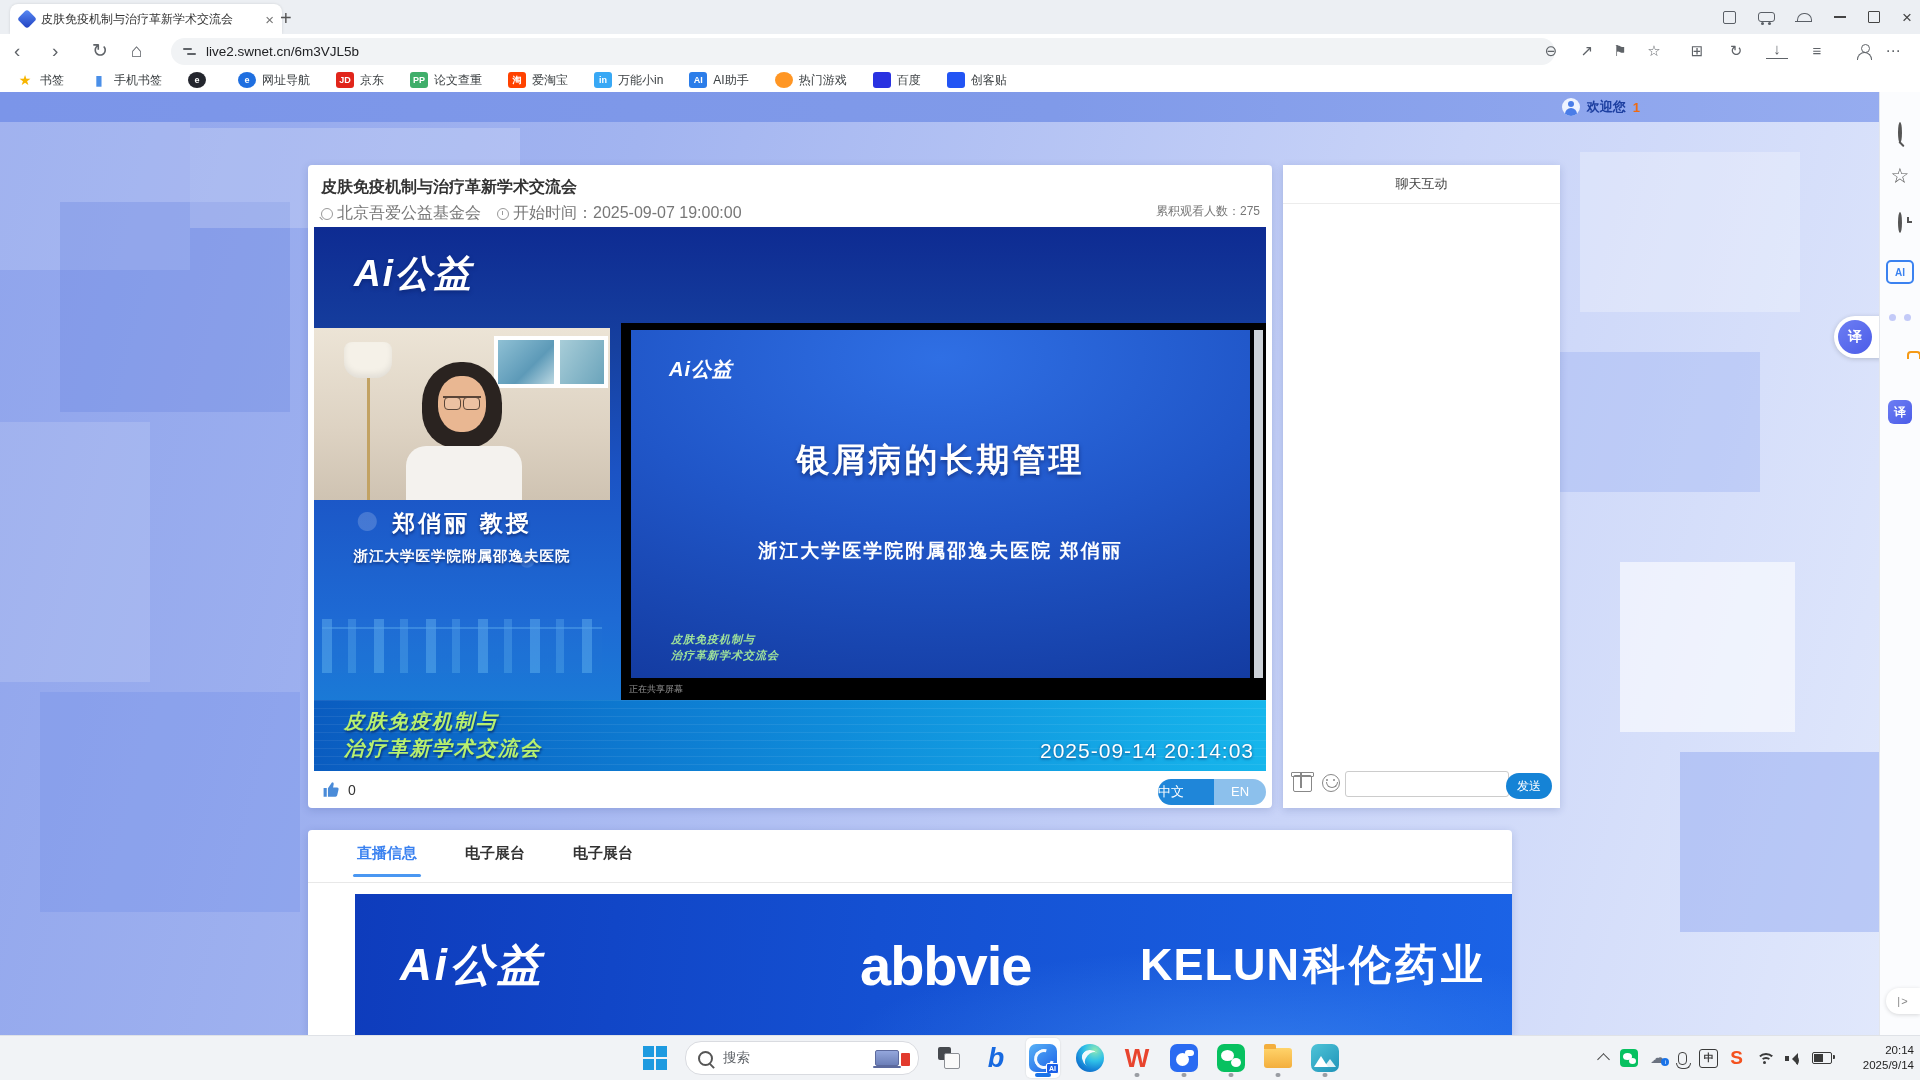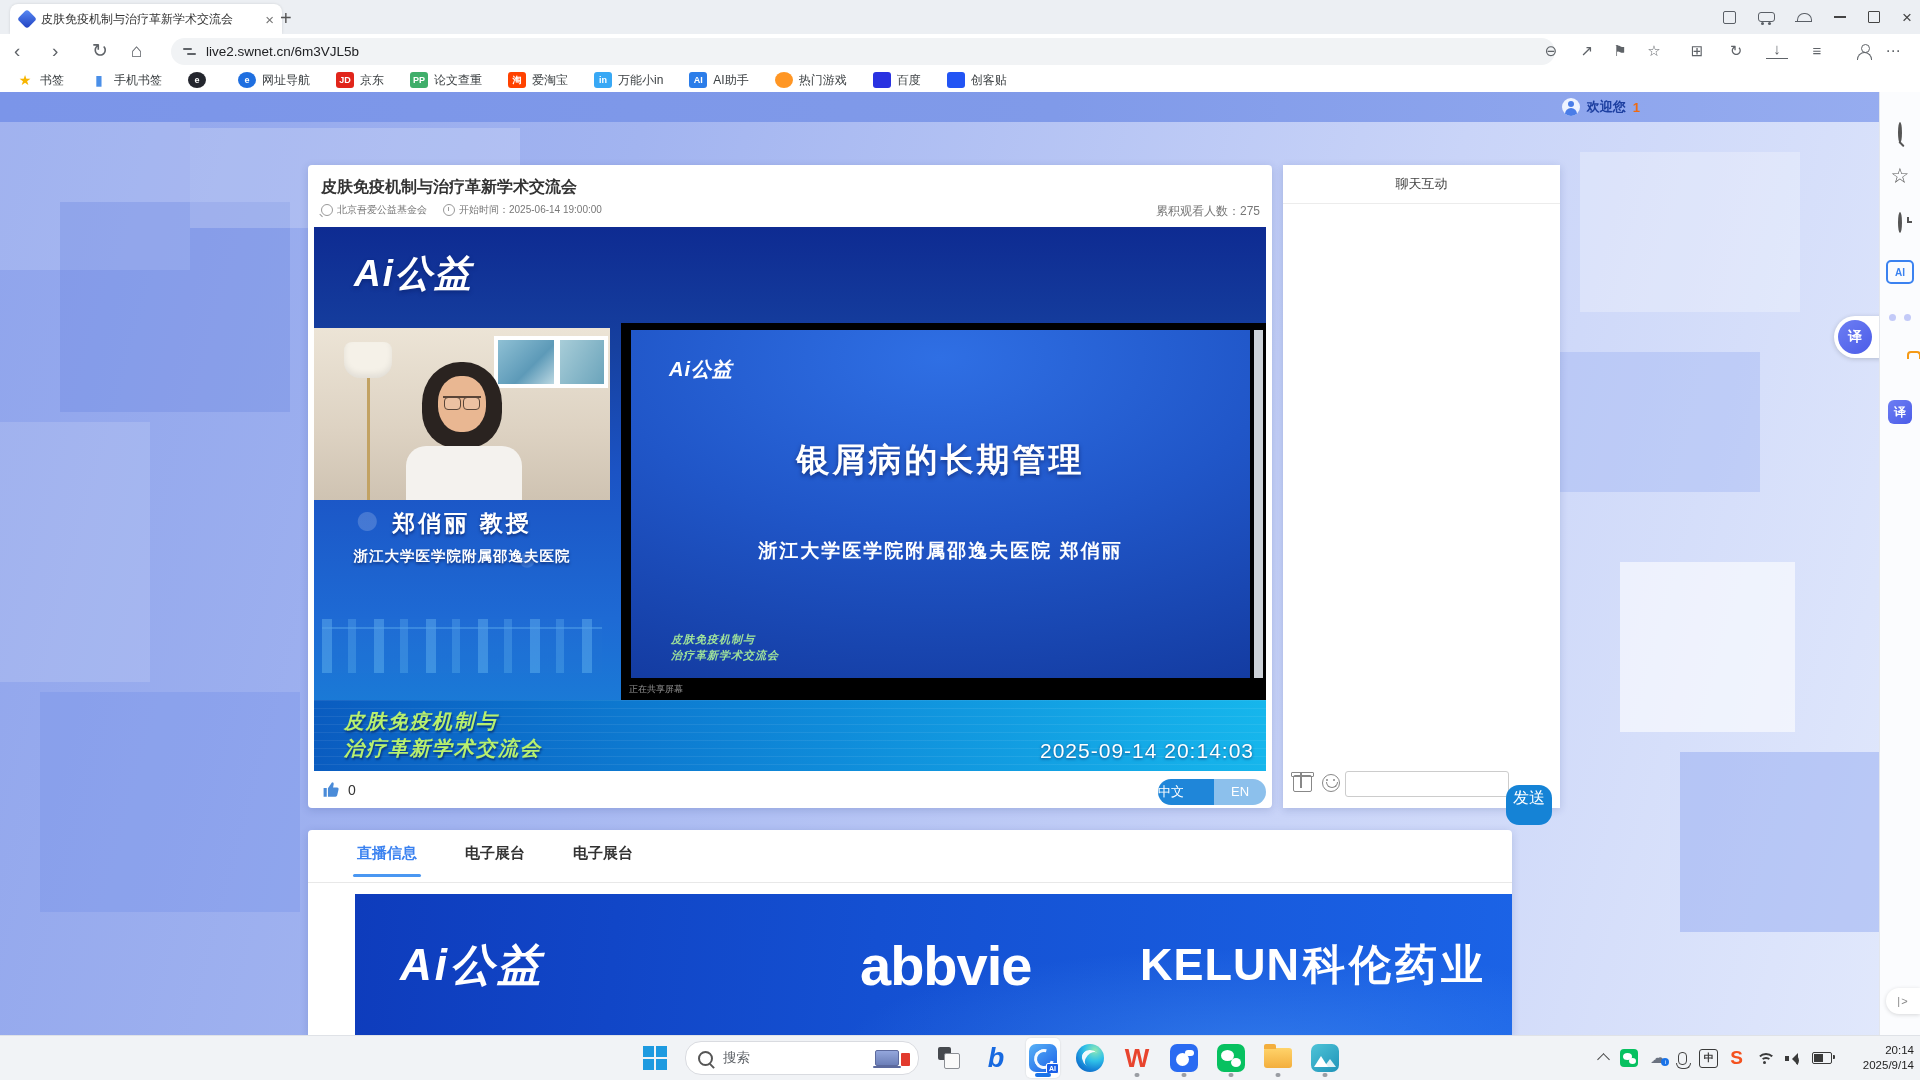--- a/index.html
+++ b/index.html
@@ -60,21 +60,21 @@
   .avatar{width:18px;height:18px;border-radius:50%;background:#eef3ff;position:relative;overflow:hidden;}
   .avatar::before{content:'';position:absolute;left:6px;top:3px;width:6px;height:6px;border-radius:50%;background:#4a7de8;}
   .avatar::after{content:'';position:absolute;left:3px;top:10px;width:12px;height:8px;border-radius:6px 6px 0 0;background:#4a7de8;}
   .welcome-text{font-size:13px;color:#1d3fa0;font-weight:bold;}
   .welcome-badge{font-size:13px;color:#f06a10;font-weight:bold;}
 
   
   .video-card{position:absolute;left:308px;top:73px;width:964px;height:643px;background:#fff;
     border-radius:4px;box-shadow:0 2px 8px rgba(30,50,120,.18);}
   .h-title{position:absolute;left:13px;top:12px;font-size:16px;font-weight:bold;color:#333;}
-  .h-meta{position:absolute;left:13px;top:38px;display:flex;align-items:flex-end;gap:16px;font-size:10px;color:#777;}
+  .h-meta{position:absolute;left:13px;top:38px;display:flex;align-items:flex-end;gap:16px;font-size:16px;color:#777;}
   .meta-item{display:flex;align-items:center;gap:4px;}
   .org-ic{width:10px;height:10px;border:1.4px solid #999;border-radius:50%;position:relative;}
   .org-ic::after{content:'';position:absolute;left:-3px;bottom:-1px;width:4px;height:1.4px;background:#999;transform:rotate(45deg);}
   .clk-ic{width:10px;height:10px;border:1.4px solid #999;border-radius:50%;position:relative;}
   .clk-ic::after{content:'';position:absolute;left:4px;top:2px;width:1.4px;height:4px;background:#999;}
   .h-viewers{position:absolute;right:12px;top:38px;font-size:12px;color:#777;text-align:right;}
 
   .video{position:absolute;left:6px;top:62px;width:952px;height:544px;overflow:hidden;
     background:linear-gradient(180deg,#0e2b92 0%,#16409f 22%,#1b53c4 45%,#1e6ad4 72%,#1787d8 100%);}
   .v-brand{position:absolute;left:40px;top:22px;font-size:37px;font-weight:900;font-style:italic;
@@ -136,22 +136,22 @@
   .gift-ic{position:absolute;left:10px;top:15px;width:17px;height:15px;border:1.5px solid #888;border-radius:2px;}
   .gift-ic::before{content:'';position:absolute;left:-3px;top:-4px;width:21px;height:3px;border:1.5px solid #888;border-radius:1px;}
   .gift-ic::after{content:'';position:absolute;left:6px;top:-4px;width:2px;height:16px;background:#888;}
   .smile-ic{position:absolute;left:39px;top:14px;width:16px;height:16px;border:1.5px solid #888;border-radius:50%;}
   .smile-ic::before{content:'';position:absolute;left:3px;top:4px;width:2px;height:2px;border-radius:50%;
     background:#888;box-shadow:7px 0 0 #888;}
   .smile-ic::after{content:'';position:absolute;left:3px;top:7px;width:10px;height:5px;border:1.5px solid #888;
     border-top:none;border-radius:0 0 8px 8px;}
   .c-input{position:absolute;left:62px;top:11px;width:150px;height:24px;border:1px solid #ccc;border-radius:3px;
     font-size:12px;padding:0 6px;outline:none;color:#333;}
-  .c-send{position:absolute;right:8px;top:25px;width:46px;height:40px;background:#1583d6;color:#fff;
-    font-size:16px;text-align:center;line-height:26px;border-radius:13px;cursor:pointer;}
+  .c-send{position:absolute;right:8px;top:13px;width:46px;height:26px;background:#1583d6;color:#fff;
+    font-size:12px;text-align:center;line-height:26px;border-radius:13px;cursor:pointer;}
 
   
   .info-card{position:absolute;left:308px;top:738px;width:1204px;height:206px;background:#fff;
     border-radius:4px 4px 0 0;box-shadow:0 2px 8px rgba(30,50,120,.18);}
   .tabs{position:absolute;left:49px;top:14px;display:flex;gap:48px;}
   .ptab{font-size:15px;font-weight:bold;color:#333;padding-bottom:14px;position:relative;cursor:pointer;}
   .ptab.active{color:#3b82f0;}
   .ptab.active::after{content:'';position:absolute;left:-4px;right:-4px;bottom:0;height:3px;background:#4a97f2;border-radius:2px;}
   .tab-divider{position:absolute;left:0;right:0;top:52px;height:1px;background:#e8e8e8;}
   .banner{position:absolute;left:47px;right:0;top:64px;bottom:0;overflow:hidden;
@@ -387,21 +387,21 @@
 
     <div class="video-card">
       <div class="h-title">皮肤免疫机制与治疗革新学术交流会</div>
       <div class="h-meta">
         <span class="meta-item">
             <span class="org-ic"></span>
             <span>北京吾爱公益基金会</span>
           </span>
         <span class="meta-item">
             <span class="clk-ic"></span>
-            <span>开始时间：2025-06-14 19:00:00</span>
+            <span>开始时间：2025-09-07 19:00:00</span>
           </span>
       </div>
       <div class="h-viewers">累积观看人数：275</div>
 
       <div class="video">
         <div class="v-brand">Ai公益</div>
 
         <div class="v-photo">
           <div class="lamp-shade"></div>
           <div class="lamp-pole"></div>

